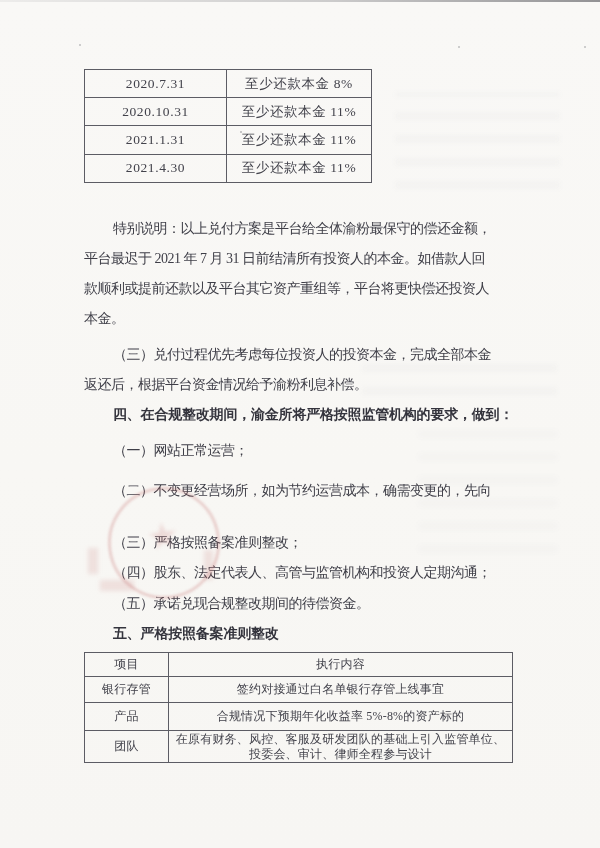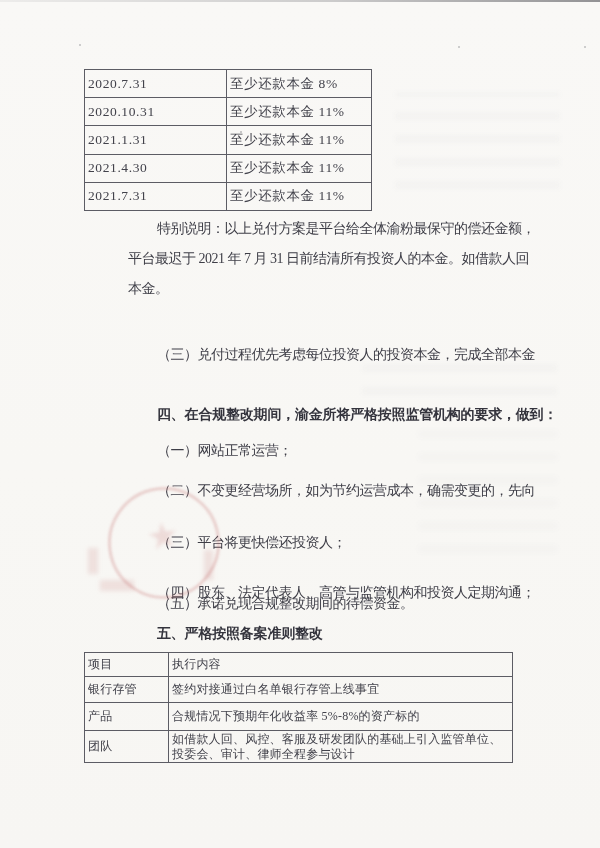--- a/index.html
+++ b/index.html
@@ -16,35 +16,35 @@
     position:absolute; top:0; left:0; right:0; height:2px;
     background:linear-gradient(90deg, rgba(130,130,135,0.10), rgba(100,100,106,0.30) 55%, rgba(62,62,68,0.55) 100%);
   }
   
   table.doc-table {
     position:absolute;
     border-collapse:collapse; table-layout:fixed;
   }
   table.doc-table td {
     border:1px solid #5c5c64;
-    vertical-align:middle;
+    text-align:center; vertical-align:middle;
     padding:0 3px;
     color:#42424b;
   }
   #repay-table { left:84px; top:69px; width:287px; }
   #repay-table td { height:27.2px; font-size:13.5px; letter-spacing:0.6px; white-space:pre; }
   #exec-table { left:84px; top:652px; width:428px; }
   #exec-table td { font-size:12px; letter-spacing:0.2px; line-height:15px; }
   #exec-table tr.r-head td { height:23px; }
   #exec-table tr.r-1 td { height:25px; }
   #exec-table tr.r-2 td { height:27px;margin-left:28px; }
   #exec-table tr.r-3 td { height:31px; }
   
   .block { position:absolute; left:84px; width:432px; }
-  .line  { height:30px; line-height:30px; font-size:14px; letter-spacing:-0.5px; white-space:pre; color:#3e3e47;margin-left:44px; }
+  .line  { height:30px; line-height:30px; font-size:14px; letter-spacing:-0.5px; white-space:pre; color:#3e3e47; }
   .indent { padding-left:29px; }
   .bold .line, .line.bold { font-weight:bold; color:#34343d; letter-spacing:-0.2px; }
   
   .stamp {
     position:absolute; left:108px; top:487px; width:106px; height:106px;
     border:3px solid rgba(193,103,103,0.28);
     border-radius:50%;
     filter:blur(1.2px);
     transform:rotate(-8deg);
   }
@@ -102,50 +102,48 @@
         <td>至少还款本金 11%</td>
       </tr>
       <tr>
         <td>2021.1.31</td>
         <td>至少还款本金 11%</td>
       </tr>
       <tr>
         <td>2021.4.30</td>
         <td>至少还款本金 11%</td>
       </tr>
-      <tr>
-        <td>2021.7.31</td>
-        <td>至少还款本金 11%</td>
-      </tr>
     </tbody>
   </table>
 
   <div class="block" style="top:214px">
     <div class="line indent">特别说明：以上兑付方案是平台给全体渝粉最保守的偿还金额，</div>
     <div class="line">平台最迟于 2021 年 7 月 31 日前结清所有投资人的本金。如借款人回</div>
+    <div class="line">款顺利或提前还款以及平台其它资产重组等，平台将更快偿还投资人</div>
     <div class="line">本金。</div>
   </div>
 
   <div class="block" style="top:340px">
     <div class="line indent">（三）兑付过程优先考虑每位投资人的投资本金，完成全部本金</div>
+    <div class="line">返还后，根据平台资金情况给予渝粉利息补偿。</div>
   </div>
 
   <div class="block" style="top:400px">
     <div class="line indent bold">四、在合规整改期间，渝金所将严格按照监管机构的要求，做到：</div>
   </div>
   <div class="block" style="top:436px">
     <div class="line indent">（一）网站正常运营；</div>
   </div>
   <div class="block" style="top:476px">
     <div class="line indent">（二）不变更经营场所，如为节约运营成本，确需变更的，先向</div>
   </div>
   <div class="block" style="top:528px">
-    <div class="line indent">（三）平台将更快偿还投资人；</div>
+    <div class="line indent">（三）严格按照备案准则整改；</div>
   </div>
-  <div class="block" style="top:578px">
+  <div class="block" style="top:558px">
     <div class="line indent">（四）股东、法定代表人、高管与监管机构和投资人定期沟通；</div>
   </div>
   <div class="block" style="top:589px">
     <div class="line indent">（五）承诺兑现合规整改期间的待偿资金。</div>
   </div>
 
   <div class="block" style="top:619px">
     <div class="line indent bold">五、严格按照备案准则整改</div>
   </div>
 
@@ -169,18 +167,18 @@
       <tr class="r-1">
         <td>银行存管</td>
         <td>签约对接通过白名单银行存管上线事宜</td>
       </tr>
       <tr class="r-2">
         <td>产品</td>
         <td>合规情况下预期年化收益率 5%-8%的资产标的</td>
       </tr>
       <tr class="r-3">
         <td>团队</td>
-        <td>如借款人回、风控、客服及研发团队的基础上引入监管单位、投委会、审计、律师全程参与设计</td>
+        <td>在原有财务、风控、客服及研发团队的基础上引入监管单位、投委会、审计、律师全程参与设计</td>
       </tr>
     </tbody>
   </table>
 
 </div>
 
 </body></html>

